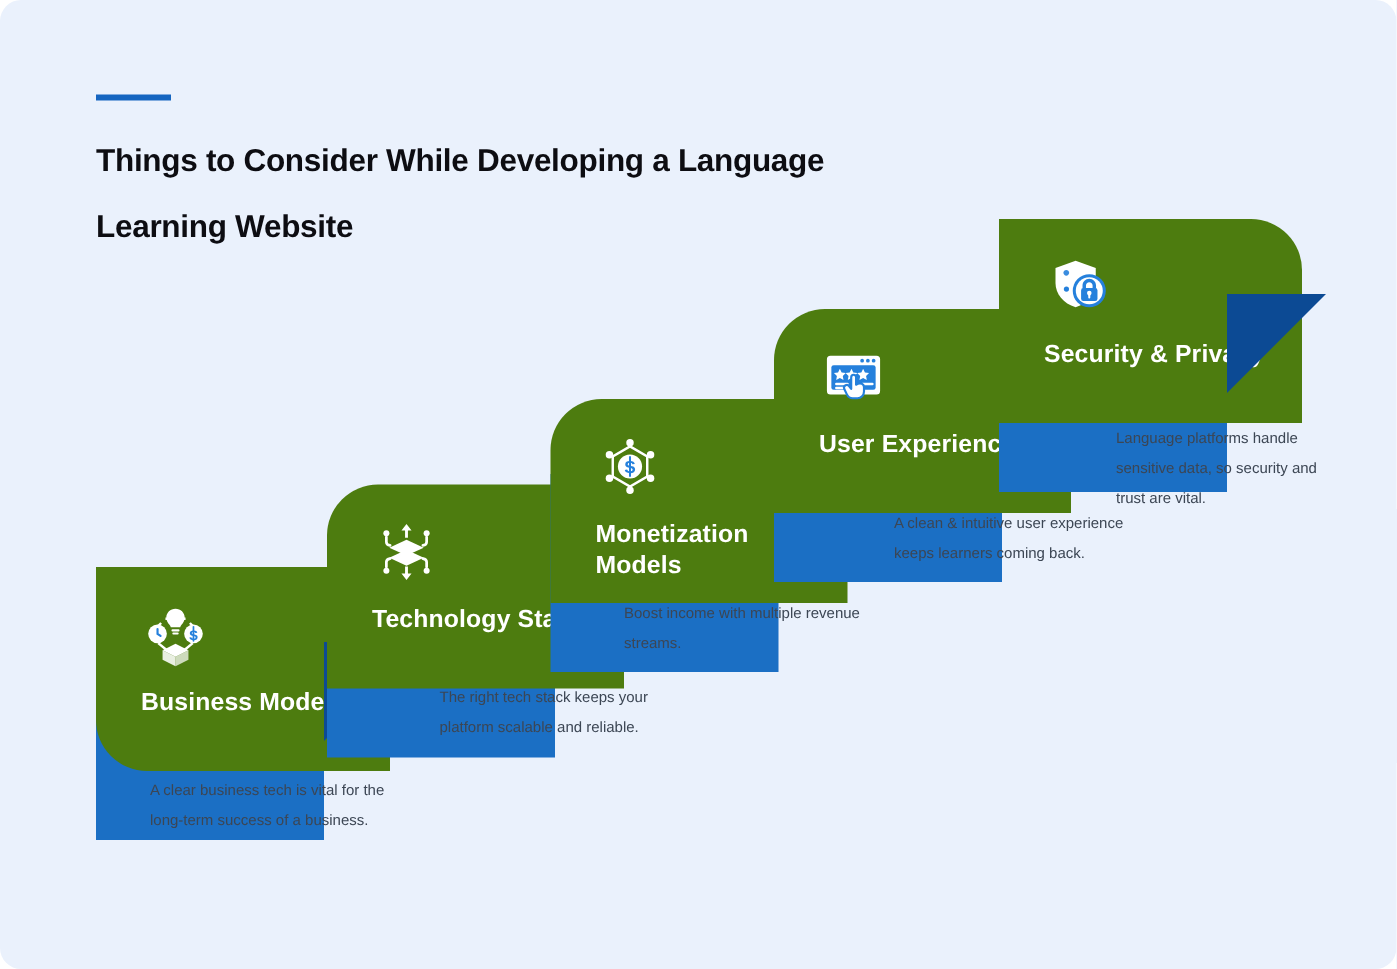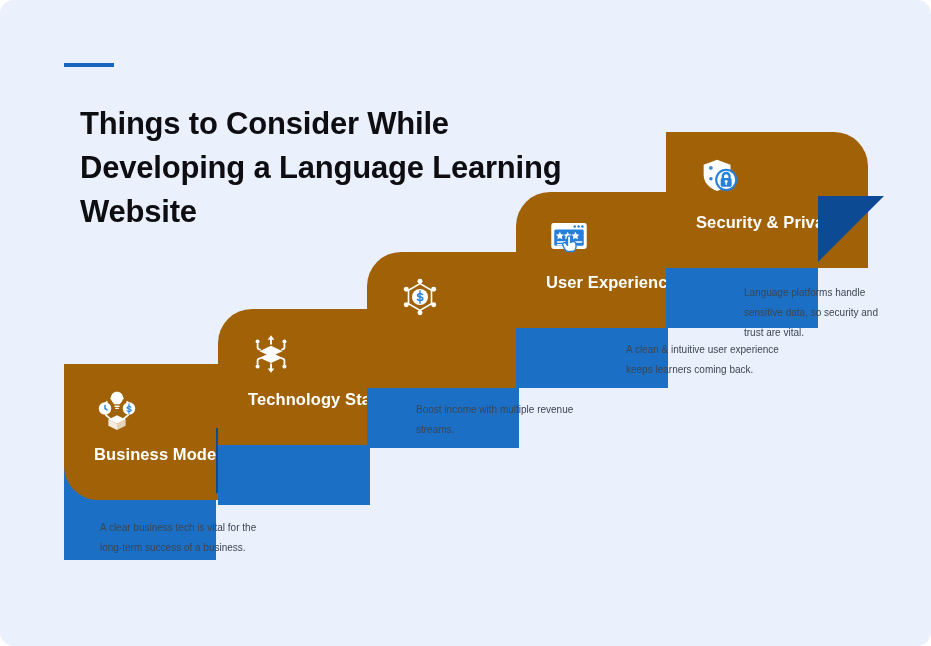--- a/index.html
+++ b/index.html
@@ -30,37 +30,37 @@
     top: 63px;
     width: 50px;
     height: 4px;
     background: #1565c0;
   }
   #page-title {
     position: absolute;
     left: 64px;
     top: 86px;
     width: 500px;
-    margin: 16px;
-    font-size: 31px;
+    margin: 0;
+    font-size: 21px;
     line-height: 44px;
     font-weight: bold;
     color: #0d0d12;
     letter-spacing: -0.2px;
   }
 
   
   .step {
     position: absolute;
   }
   .card {
     position: absolute;
     left: 0;
-    top: 2px;
-    background: #a16207;
+    top: 16px;
+    background: #4d7c0f;
     overflow: hidden;
   }
   .card-inner {
     position: absolute;
     left: 30px;
     top: 22px;
     right: 10px;
   }
   .card-icon {
     width: 46px;
@@ -169,20 +169,21 @@
               <path d="M38 34.4 L38 31 Q38 29 35.4 28.6"></path>
             </g>
           </svg>
         </span>
         <p class="card-title">Technology Stack</p>
       </div>
     </div>
     <div class="fold" style="left:152px; top:66px; width:0; height:0; background:transparent;
          border-left:66px solid #0c4a94; border-bottom:66px solid transparent;"></div>
   </div>
+  <p class="caption" style="left:293px; top:456px; width:170px;">The right tech stack keeps your platform scalable and reliable.</p>
 
   <div class="step" style="left:367px; top:250px;">
     <div class="band" style="left:0px; top:66px; width:152px; height:132px;"></div>
     <div class="card" style="width:198px; height:136px; border-top-left-radius:34px;">
       <div class="card-inner">
         <span class="card-icon">
           <svg viewBox="0 0 48 48" width="46" height="46" aria-hidden="true">
             <g fill="none" stroke="#ffffff" stroke-width="1.7">
               <path d="M24 10 L36 17 L36 31 L24 38 L12 31 L12 17 Z"></path>
             </g>
@@ -192,20 +193,21 @@
               <circle cx="24" cy="40.5" r="2.6"></circle>
               <circle cx="38.3" cy="15.8" r="2.6"></circle>
               <circle cx="38.3" cy="32.2" r="2.6"></circle>
               <circle cx="9.7" cy="15.8" r="2.6"></circle>
               <circle cx="9.7" cy="32.2" r="2.6"></circle>
             </g>
             <text x="24" y="28.3" font-size="12" fill="#2580dc" font-family="Liberation Sans, sans-serif" font-weight="bold" text-anchor="middle">S</text>
             <path d="M24 17.4 L24 30.6" stroke="#2580dc" stroke-width="1.4" stroke-linecap="round"></path>
           </svg>
         </span>
+        <p class="card-title">Monetization Models</p>
       </div>
     </div>
     <div class="fold" style="left:152px; top:66px; width:0; height:0; background:transparent;
          border-left:66px solid #0c4a94; border-bottom:66px solid transparent;"></div>
   </div>
   <p class="caption" style="left:416px; top:400px; width:165px;">Boost income with multiple revenue streams.</p>
 
   <div class="step" style="left:516px; top:190px;">
     <div class="band" style="left:0px; top:66px; width:152px; height:132px;"></div>
     <div class="card" style="width:198px; height:136px; border-top-left-radius:34px;">
@@ -233,21 +235,21 @@
               <path d="M22.4 24.6c0-1 .75-1.8 1.7-1.8s1.7.8 1.7 1.8v5.1l1.2-.6c1.9-.95 4.3.1 4.3 2.25v3.1c0 2.6-2 4.7-4.5 4.7h-3.4c-2.1 0-3.3-1.2-4.1-2.9l-1.7-3.6c-.45-.95-.1-2.1.85-2.6.85-.45 1.9-.2 2.45.55l1.5 2z"></path>
             </g>
           </svg>
         </span>
         <p class="card-title">User Experience</p>
       </div>
     </div>
     <div class="fold" style="left:152px; top:66px; width:0; height:0; background:transparent;
          border-left:66px solid #0c4a94; border-bottom:66px solid transparent;"></div>
   </div>
-  <p class="caption" style="left:596px; top:340px; width:170px;margin-left:30px;">A clean &amp; intuitive user experience keeps learners coming back.</p>
+  <p class="caption" style="left:596px; top:340px; width:170px;">A clean &amp; intuitive user experience keeps learners coming back.</p>
 
   <div class="step" style="left:666px; top:130px;">
     <div class="band" style="left:0px; top:66px; width:152px; height:132px;"></div>
     <div class="card" style="width:202px; height:136px; border-top-right-radius:34px;">
       <div class="card-inner">
         <span class="card-icon">
           <svg viewBox="0 0 48 48" width="46" height="46" aria-hidden="true">
             <g fill="#ffffff">
               <path d="M19 5 L33 10.2 v10.4c0 7.6-5.4 14.2-14 16.9-8.6-2.7-14-9.3-14-16.9V10.2z" transform="translate(3,1)"></path>
             </g>

